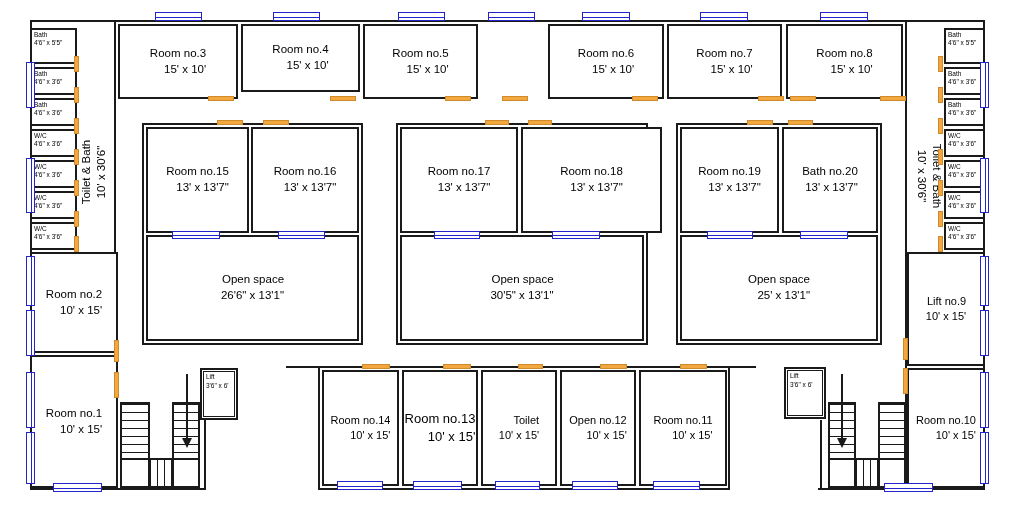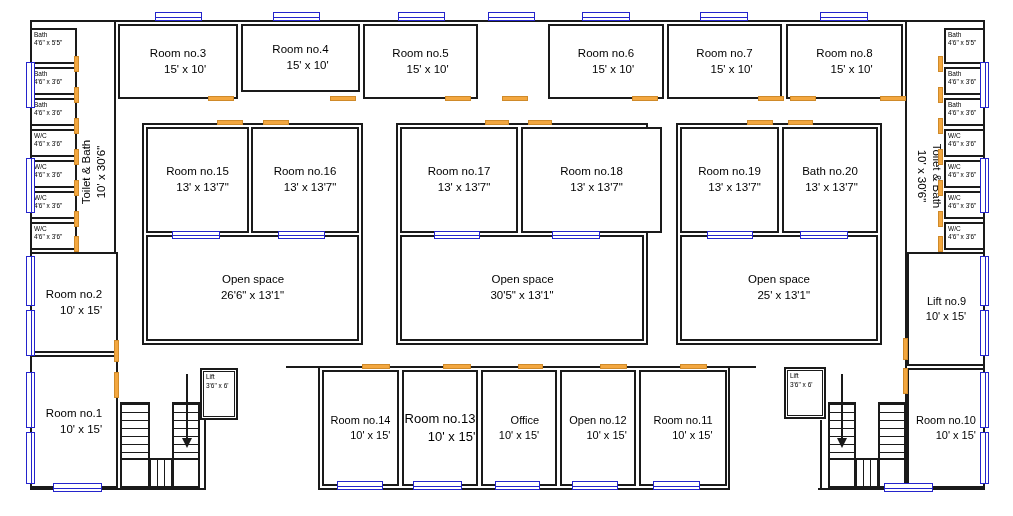--- a/index.html
+++ b/index.html
@@ -255,21 +255,21 @@
       </div>
   </div>
   <div class="r" style="left:402px;top:370px;width:76px;height:116px">
     <div class="lb" style="font-size:13px">
         <span class="nm">Room no.13</span>
         <span class="dm">10' x 15'</span>
       </div>
   </div>
   <div class="r" style="left:481px;top:370px;width:76px;height:116px">
     <div class="lb" style="font-size:11px">
-        <span class="nm">Office</span>
+        <span class="nm">Toilet</span>
         <span class="dm">10' x 15'</span>
       </div>
   </div>
   <div class="r" style="left:560px;top:370px;width:76px;height:116px">
     <div class="lb" style="font-size:11px">
         <span class="nm">Open no.12</span>
         <span class="dm">10' x 15'</span>
       </div>
   </div>
   <div class="r" style="left:639px;top:370px;width:88px;height:116px">

